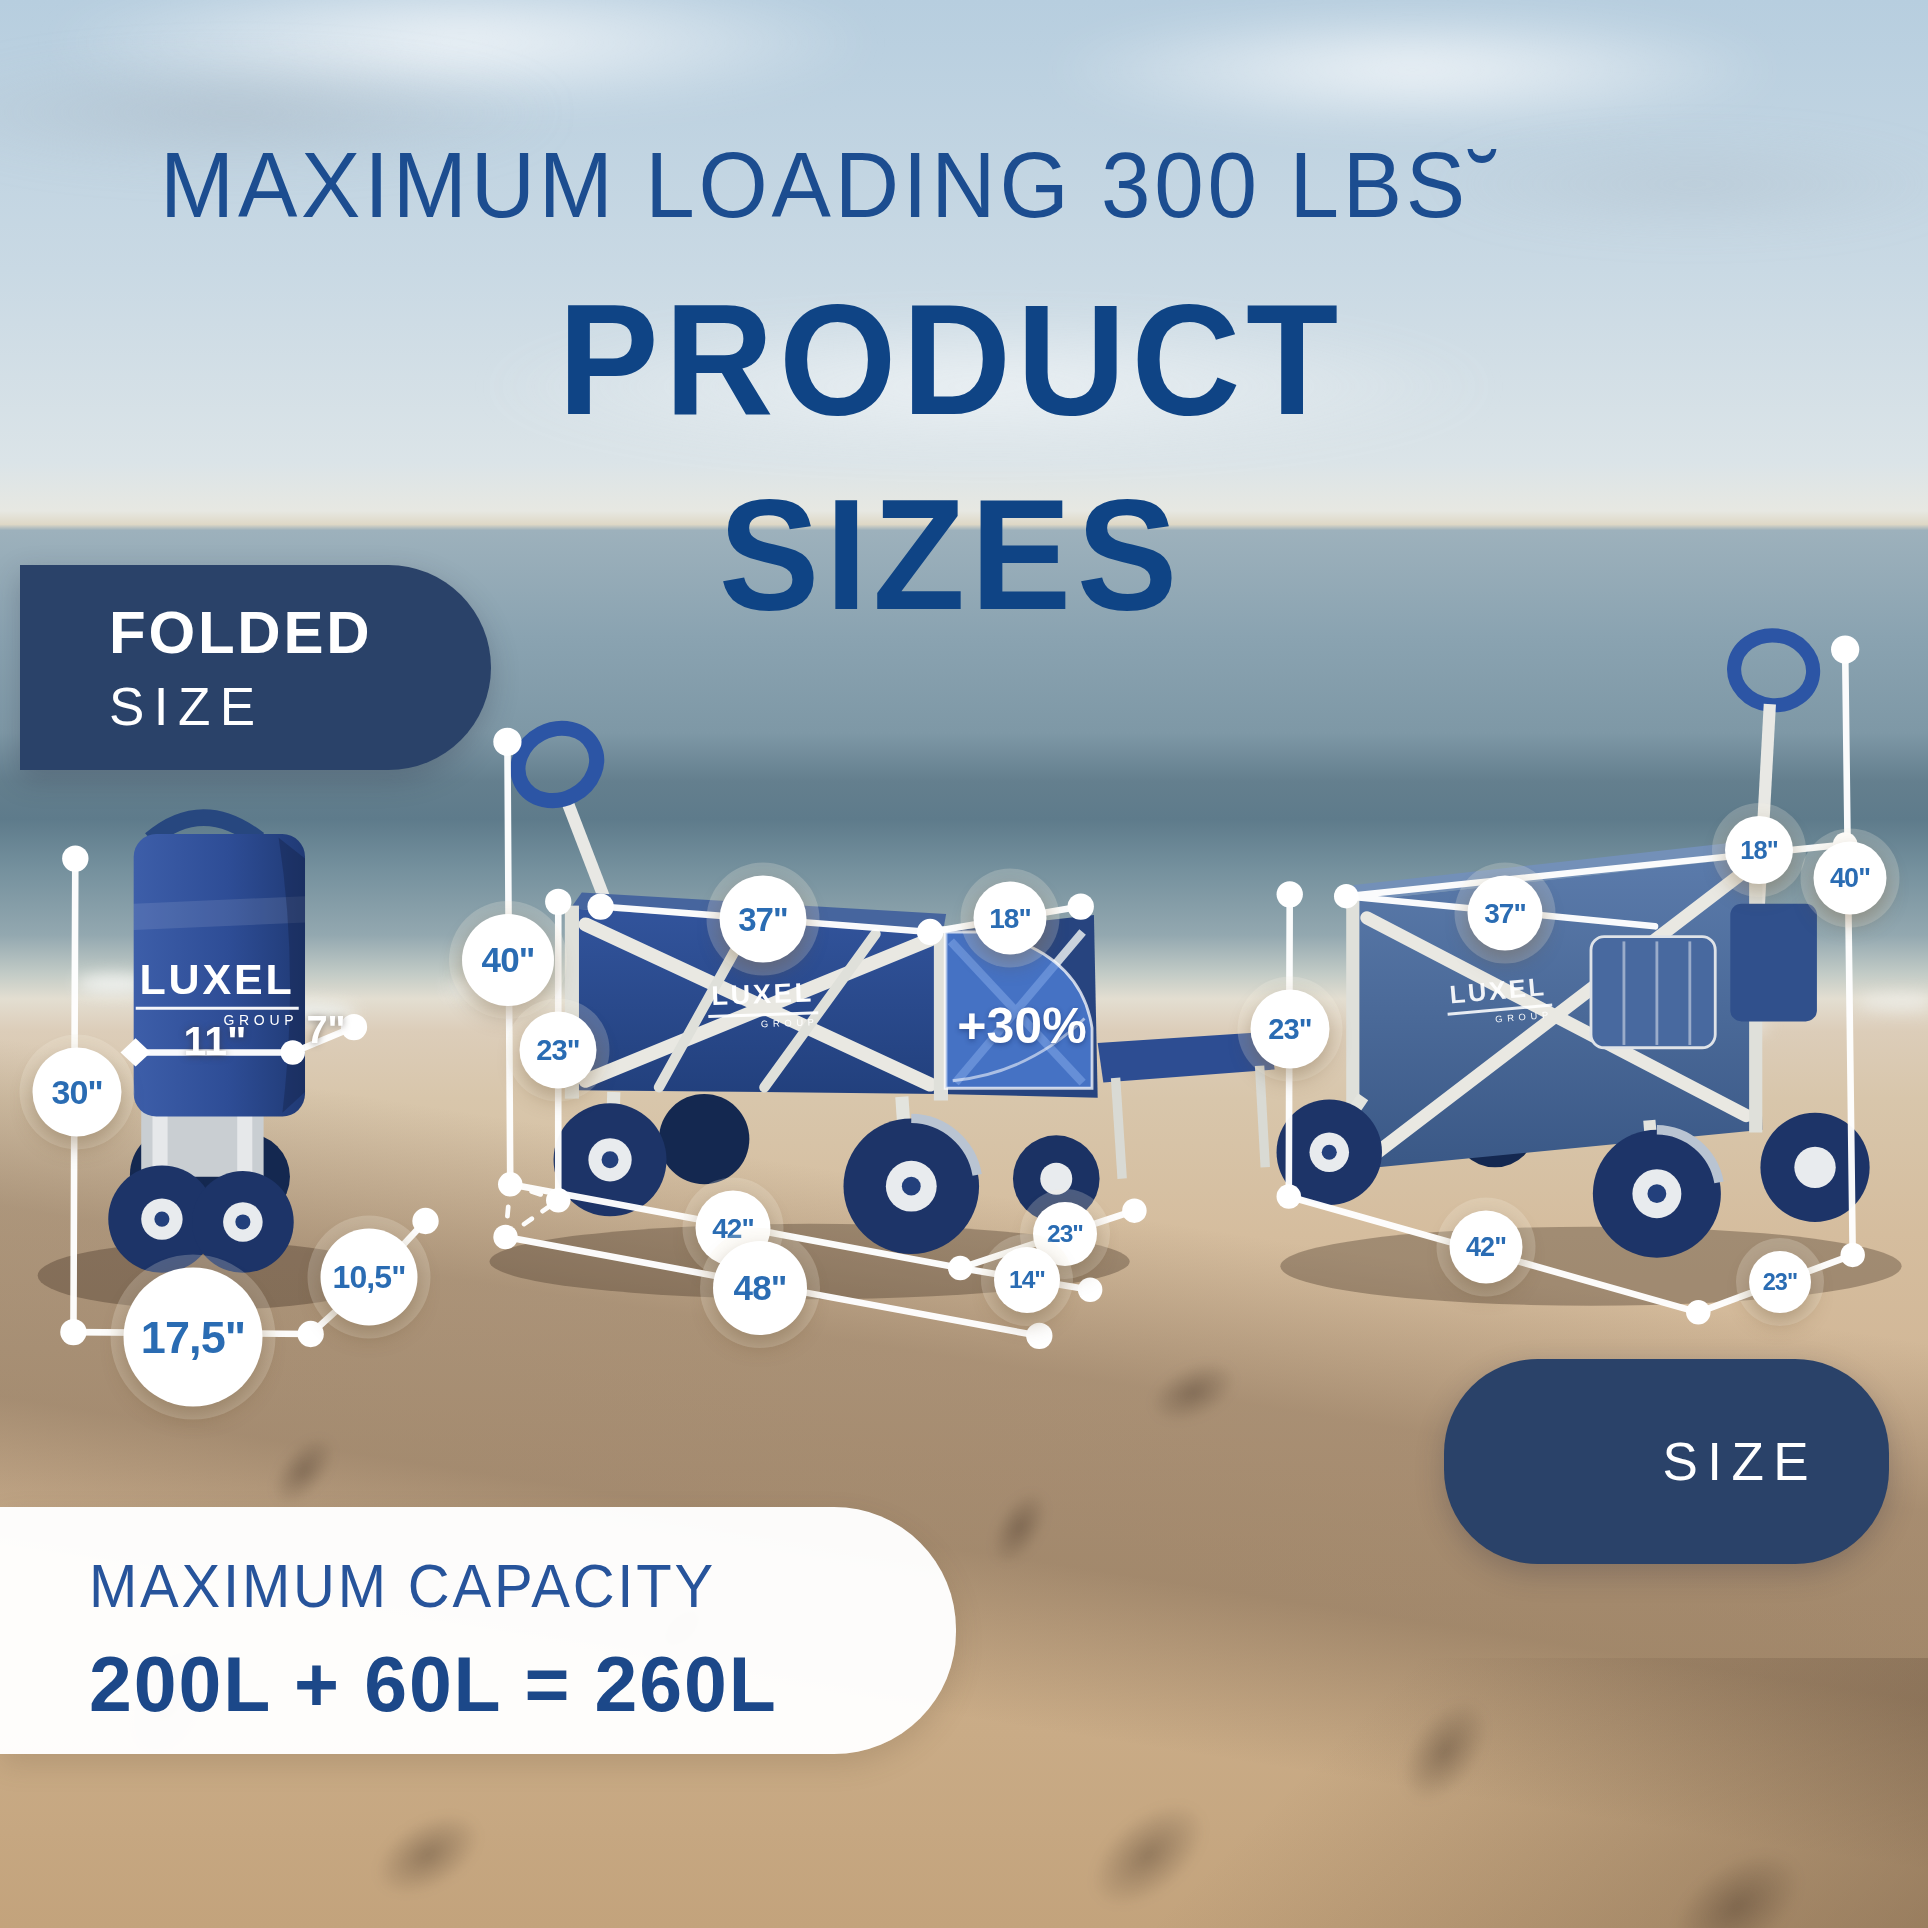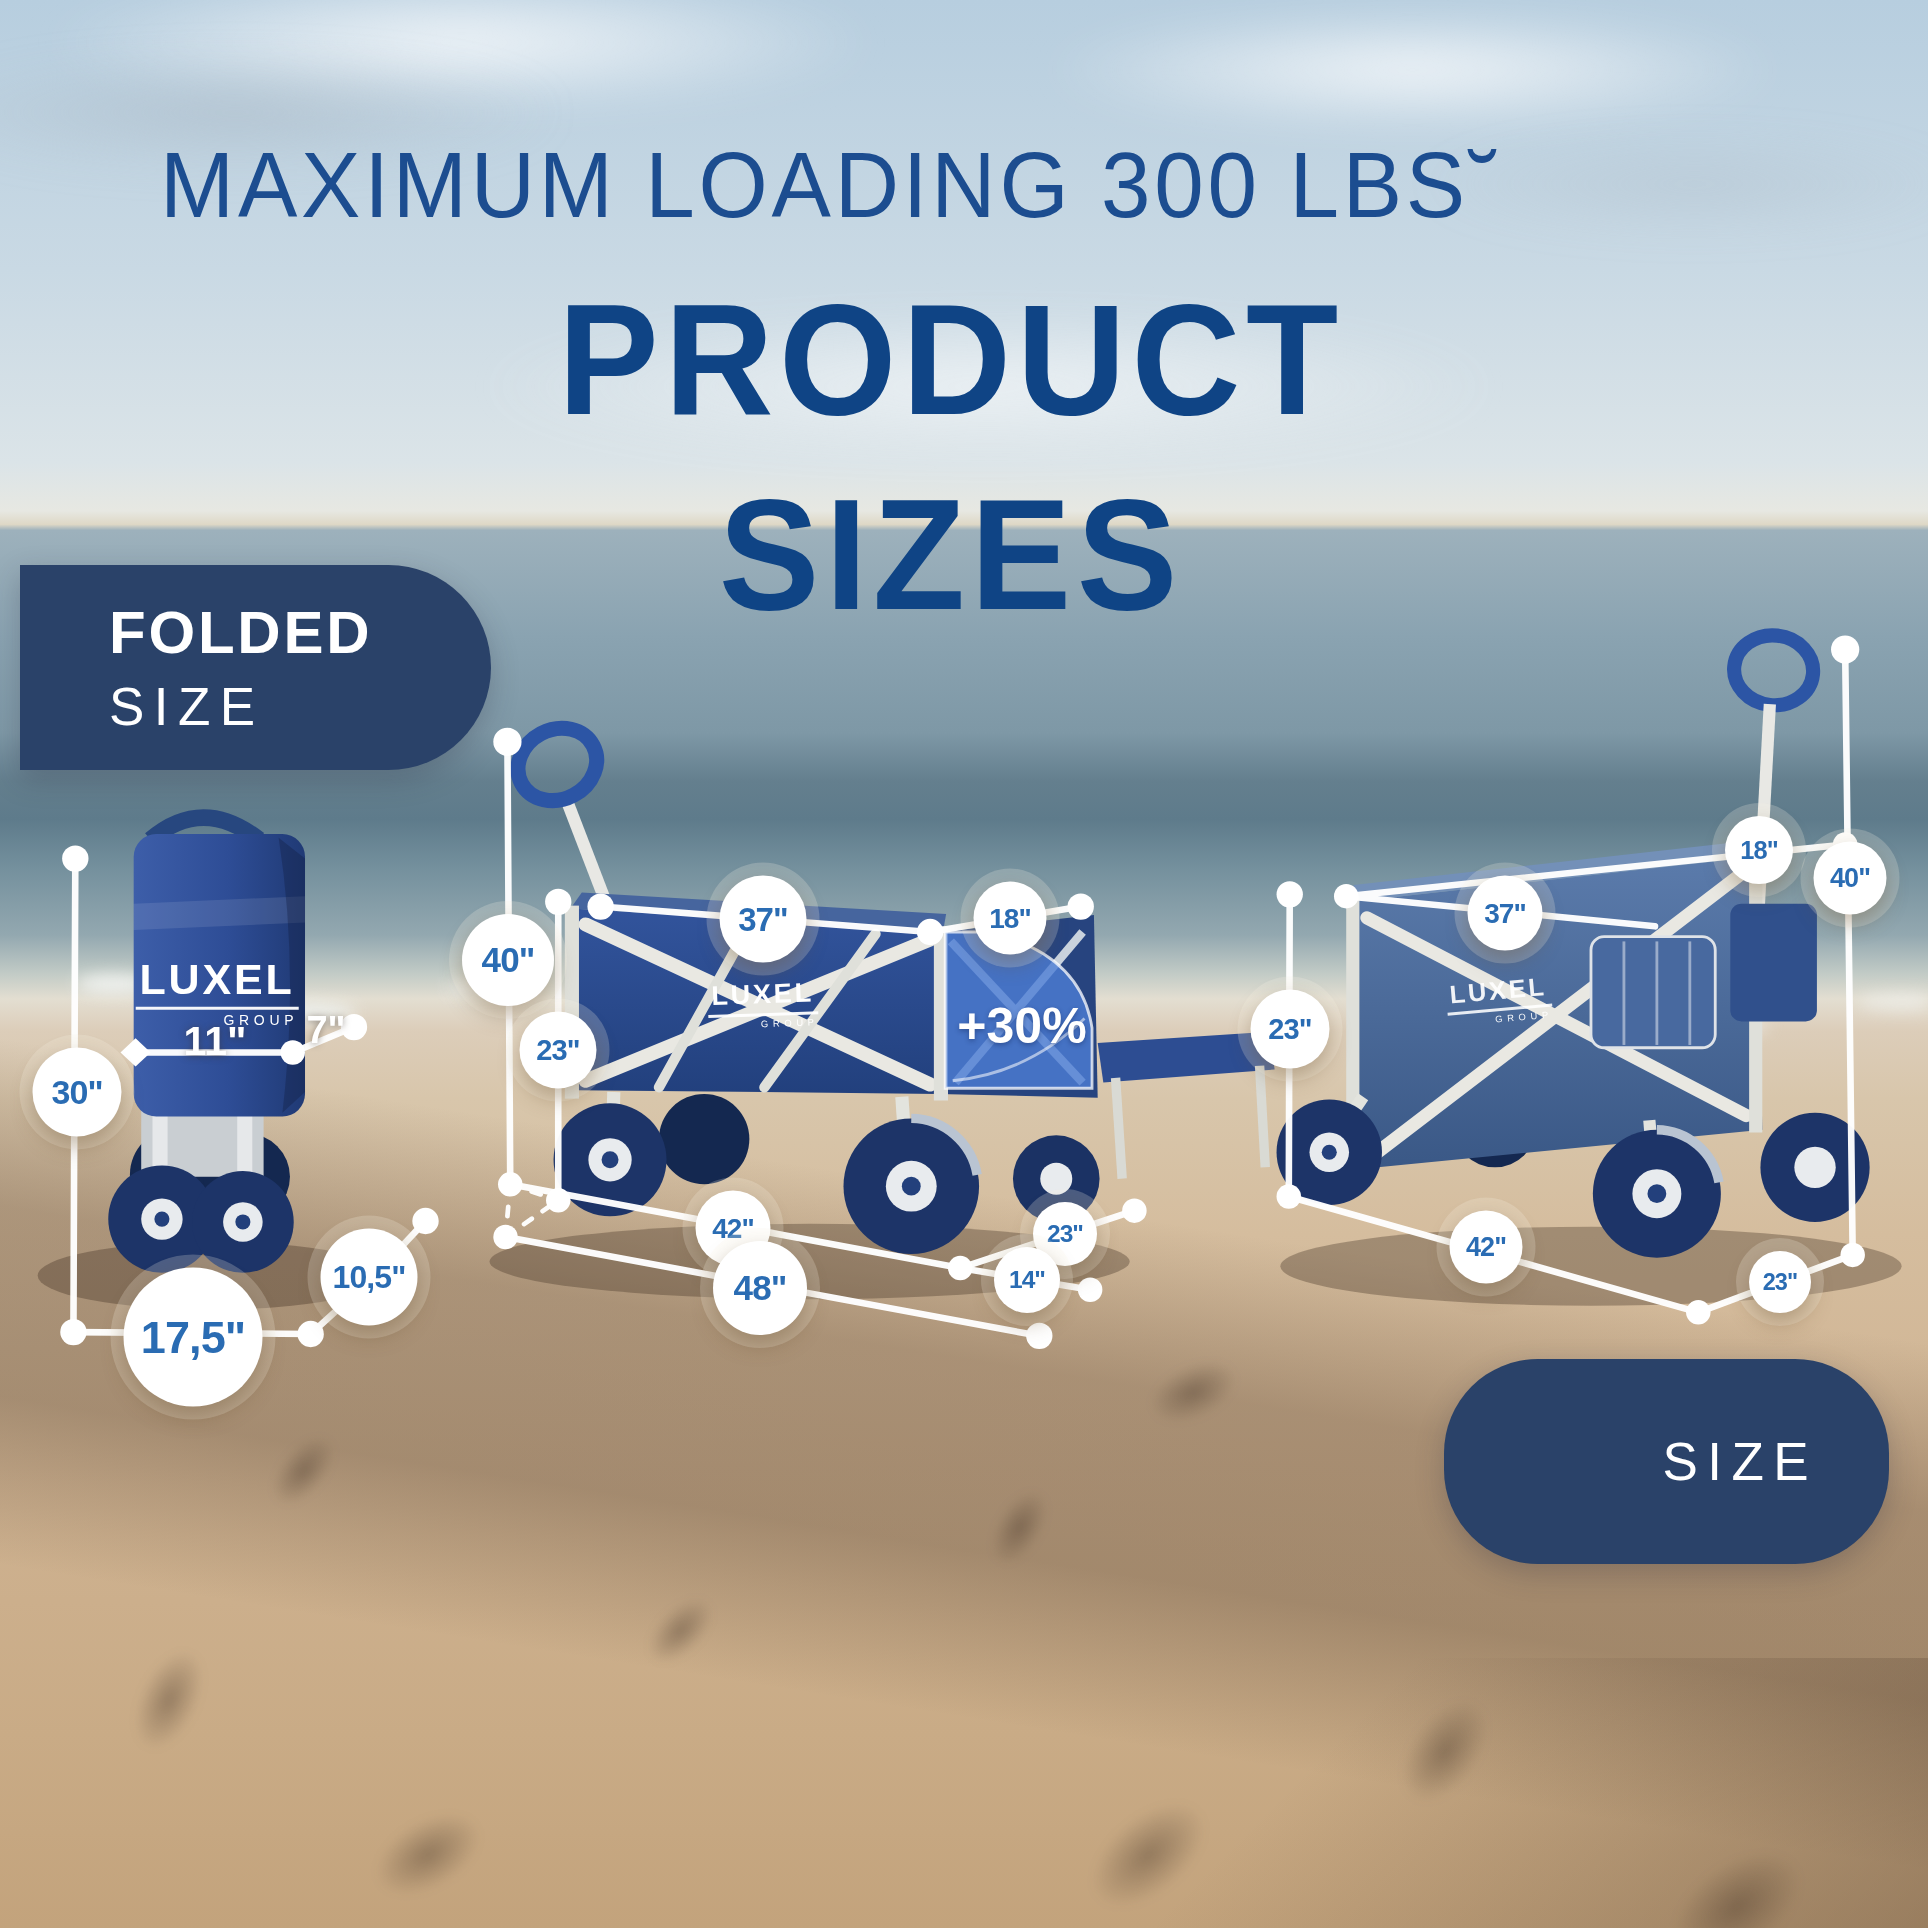--- a/index.html
+++ b/index.html
@@ -274,20 +274,24 @@
   </div>
 
   <div class="abs badge badge-folded">
     <div class="b1">FOLDED</div>
     <div class="b2">SIZE</div>
   </div>
   <div class="abs badge badge-unfold">
     <div class="b2">SIZE</div>
   </div>
 
+  <div class="abs capacity">
+    <div class="c1">MAXIMUM CAPACITY</div>
+    <div class="c2">200L + 60L = 260L</div>
+  </div>
 
   <div class="bubble" style="left:77px;top:1092px;width:89px;height:89px;font-size:34px;">30"</div>
   <div class="bubble" style="left:193px;top:1337px;width:139px;height:139px;font-size:45px;">17,5"</div>
   <div class="bubble" style="left:369px;top:1277px;width:97px;height:97px;font-size:32px;">10,5"</div>
   <div class="mlabel" style="left:215px;top:1041px;font-size:41px;">11"</div>
   <div class="mlabel" style="left:326px;top:1030px;font-size:38px;">7"</div>
 
   <div class="bubble" style="left:508px;top:960px;width:92px;height:92px;font-size:35px;">40"</div>
   <div class="bubble" style="left:558px;top:1050px;width:77px;height:77px;font-size:29px;">23"</div>
   <div class="bubble" style="left:763px;top:919px;width:87px;height:87px;font-size:33px;">37"</div>

